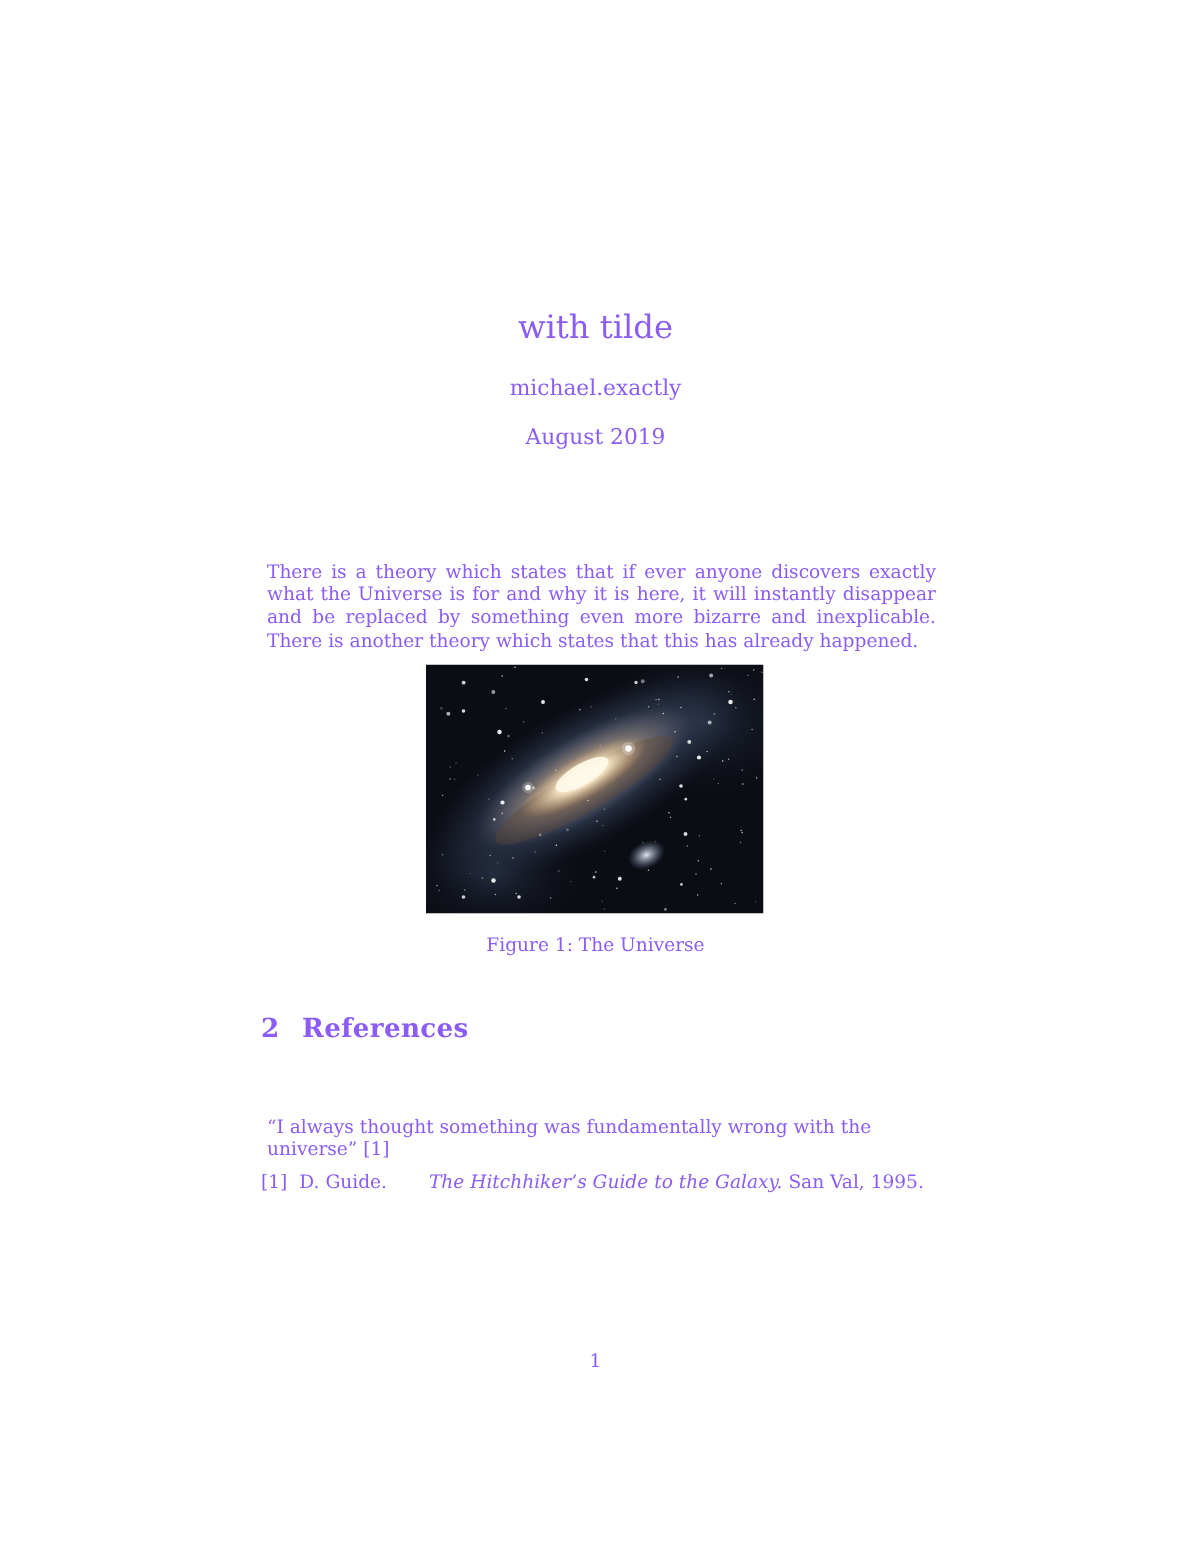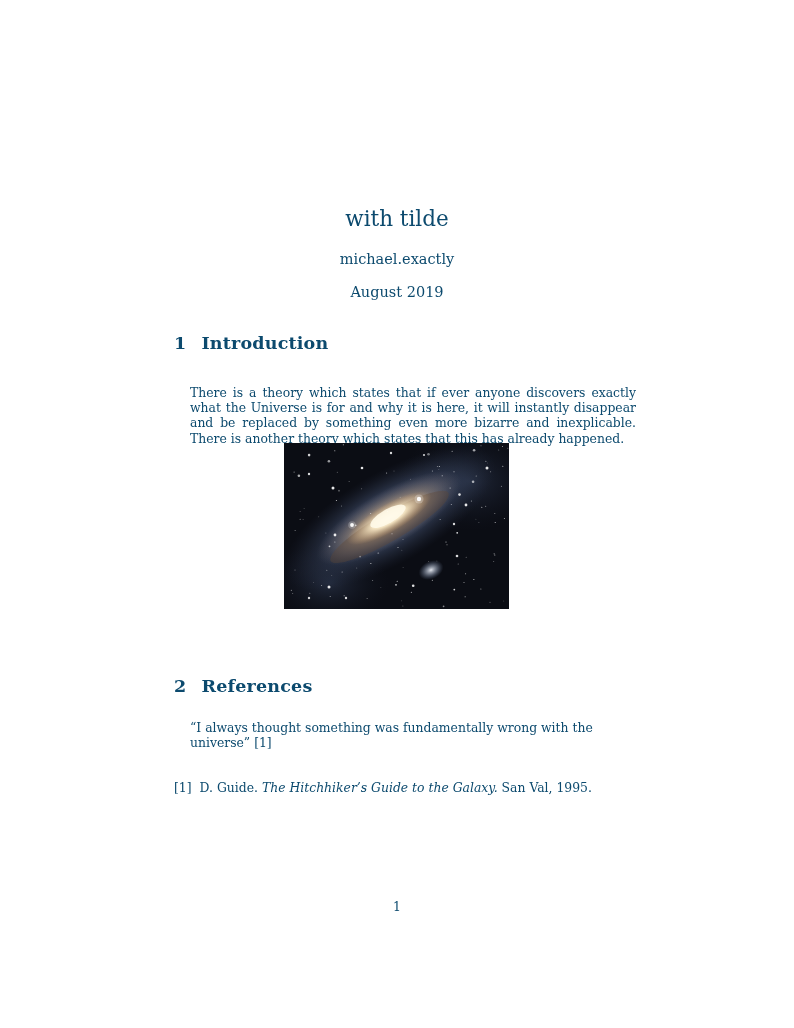--- a/index.html
+++ b/index.html
@@ -6,21 +6,21 @@
     margin: 0;
     padding: 0;
     background: #ffffff;
   }
   .page {
     position: relative;
     width: 794px;
     height: 1028px;
     background: #ffffff;
     font-family: "DejaVu Serif", "Liberation Serif", serif;
-    color: #0c4a6e;
+    color: #8b5cf6;
     overflow: hidden;
   }
   .column {
     position: absolute;
     left: 174px;
     top: 0;
     width: 446px;
     height: 100%;
   }
   .doc-title {
@@ -61,28 +61,28 @@
     display: inline-block;
     margin-right: 15px;
   }
   #sec1 { top: 333px; }
   #sec2 { top: 676px; }
   #refs-heading { top: 746px; }
   .body-par {
     position: absolute;
     left: 0;
     width: 446px;
-    margin: 16px;
+    margin: 4px;
     font-size: 12.4px;
     line-height: 15.2px;
     text-align: justify;
   }
   #intro-par { top: 369px; }
   #conclusion-par {
-    top: 704px;
+    top: 739px;
     text-align: left;
   }
   .figure-wrap {
     position: absolute;
     top: 443px;
     left: 110px;
     width: 225px;
     height: 166px;
     margin: 0;
   }
@@ -104,41 +104,41 @@
     width: 446px;
     font-size: 12.4px;
     line-height: 15.2px;
   }
   .ref-item .ref-marker {
     display: inline-block;
     margin-right: 8px;
   }
   .ref-item .ref-italic {
     font-style: italic;
+    margin-left: 24px;
   }
   .page-number {
     position: absolute;
     top: 899px;
     left: 0;
     width: 100%;
     text-align: center;
     font-size: 12.4px;
   }
 </style>
 </head>
 <body>
 
 <div class="page">
   <div class="column">
 
     <div class="doc-title">with tilde</div>
     <div class="doc-author">michael.exactly</div>
     <div class="doc-date">August 2019</div>
 
-    <h2 class="sec-heading" id="sec1"><span class="sec-num">1</span><span>Introduction</span></h2>
 
     <p class="body-par" id="intro-par">There is a theory which states that if ever anyone discovers exactly what the Universe is for and why it is here, it will instantly disappear and be replaced by something even more bizarre and inexplicable. There is another theory which states that this has already happened.</p>
 
     <figure class="figure-wrap">
       <svg width="225" height="166" viewBox="0 0 225 166" role="img">
         <defs>
           <radialGradient id="gOuter">
             <stop offset="0%" stop-color="#93a6c8" stop-opacity="0.65"></stop>
             <stop offset="50%" stop-color="#56688e" stop-opacity="0.48"></stop>
             <stop offset="78%" stop-color="#39455f" stop-opacity="0.25"></stop>
@@ -302,20 +302,21 @@
             <circle cx="83.1" cy="155.6" r="0.5" opacity="0.52"></circle>
             <circle cx="55.0" cy="47.7" r="0.9" opacity="0.35"></circle>
             <circle cx="59.3" cy="1.8" r="0.5" opacity="0.83"></circle>
             <circle cx="69.0" cy="81.5" r="0.5" opacity="0.81"></circle>
             <circle cx="163.0" cy="101.8" r="0.5" opacity="0.63"></circle>
             <circle cx="218.8" cy="23.2" r="0.5" opacity="0.85"></circle>
           </g>
       </svg>
     </figure>
 
+    <div class="figure-caption">Figure 1: The Universe</div>
 
     <h2 class="sec-heading" id="sec2"><span class="sec-num">2</span><span>References</span></h2>
 
     <p class="body-par" id="conclusion-par">“I always thought something was fundamentally wrong with the universe” [1]</p>
 
 
     <div class="ref-item"><span class="ref-marker">[1]</span><span>D. Guide.</span> <span class="ref-italic">The Hitchhiker’s Guide to the Galaxy.</span> <span>San Val, 1995.</span></div>
 
     <div class="page-number">1</div>
 

